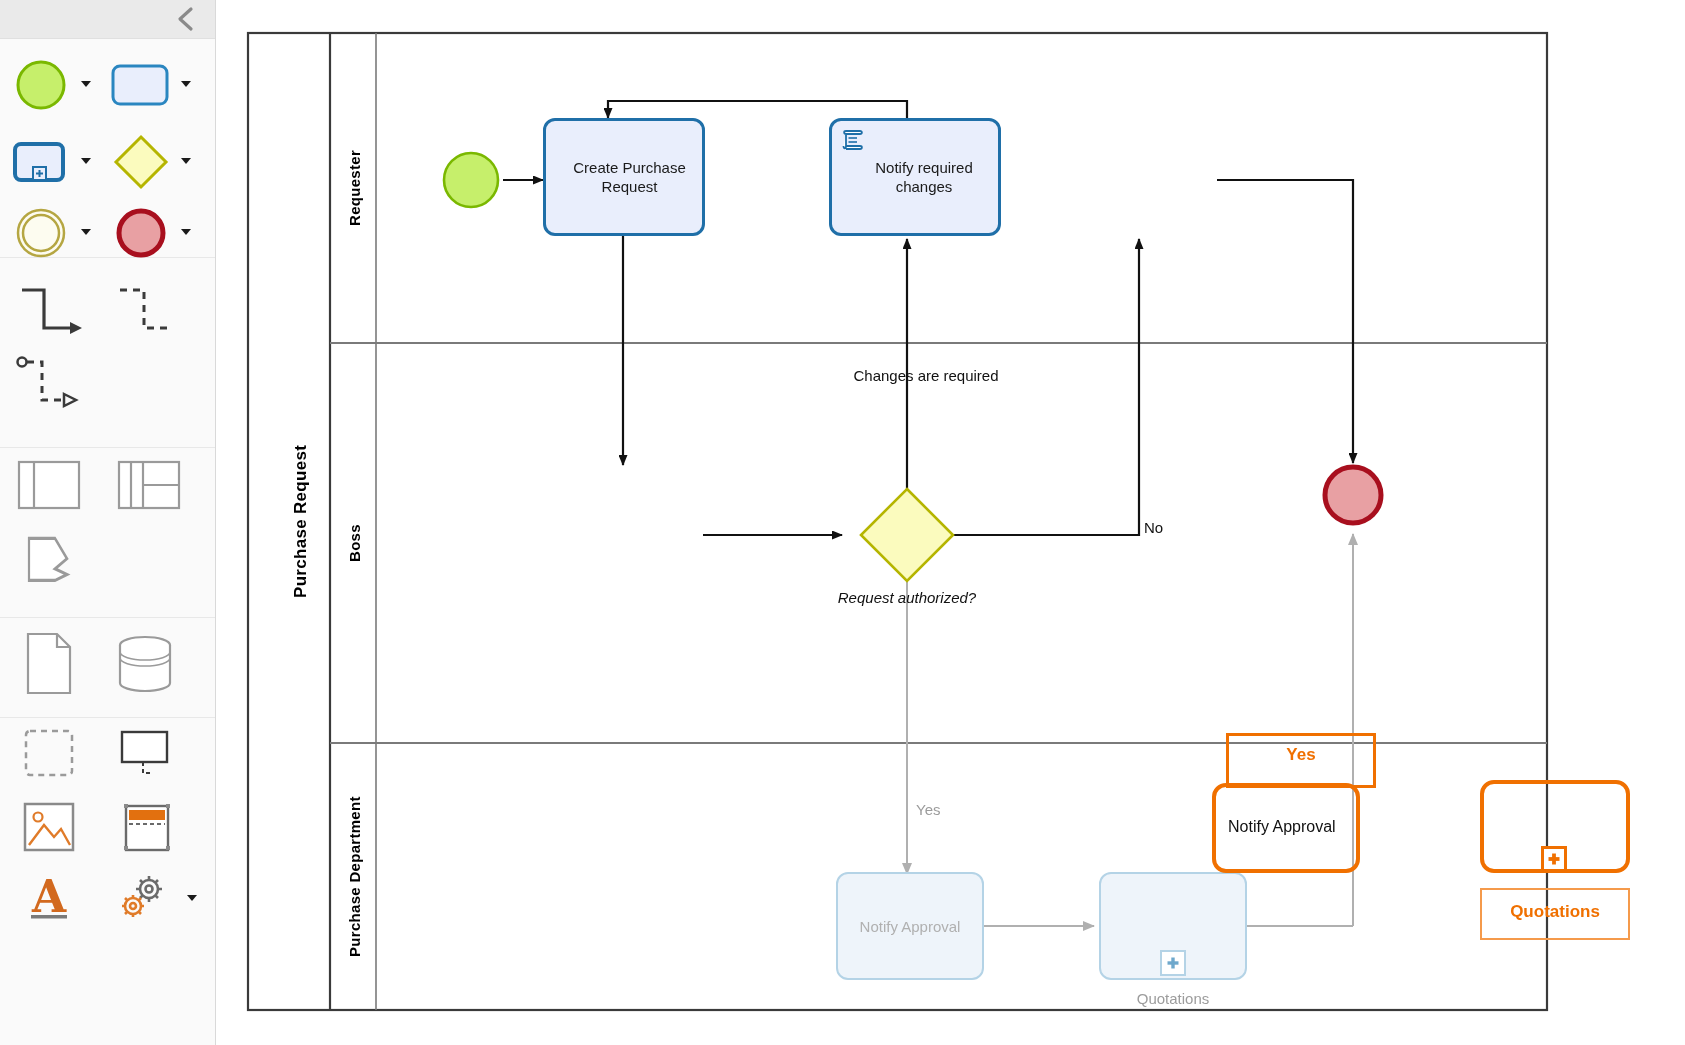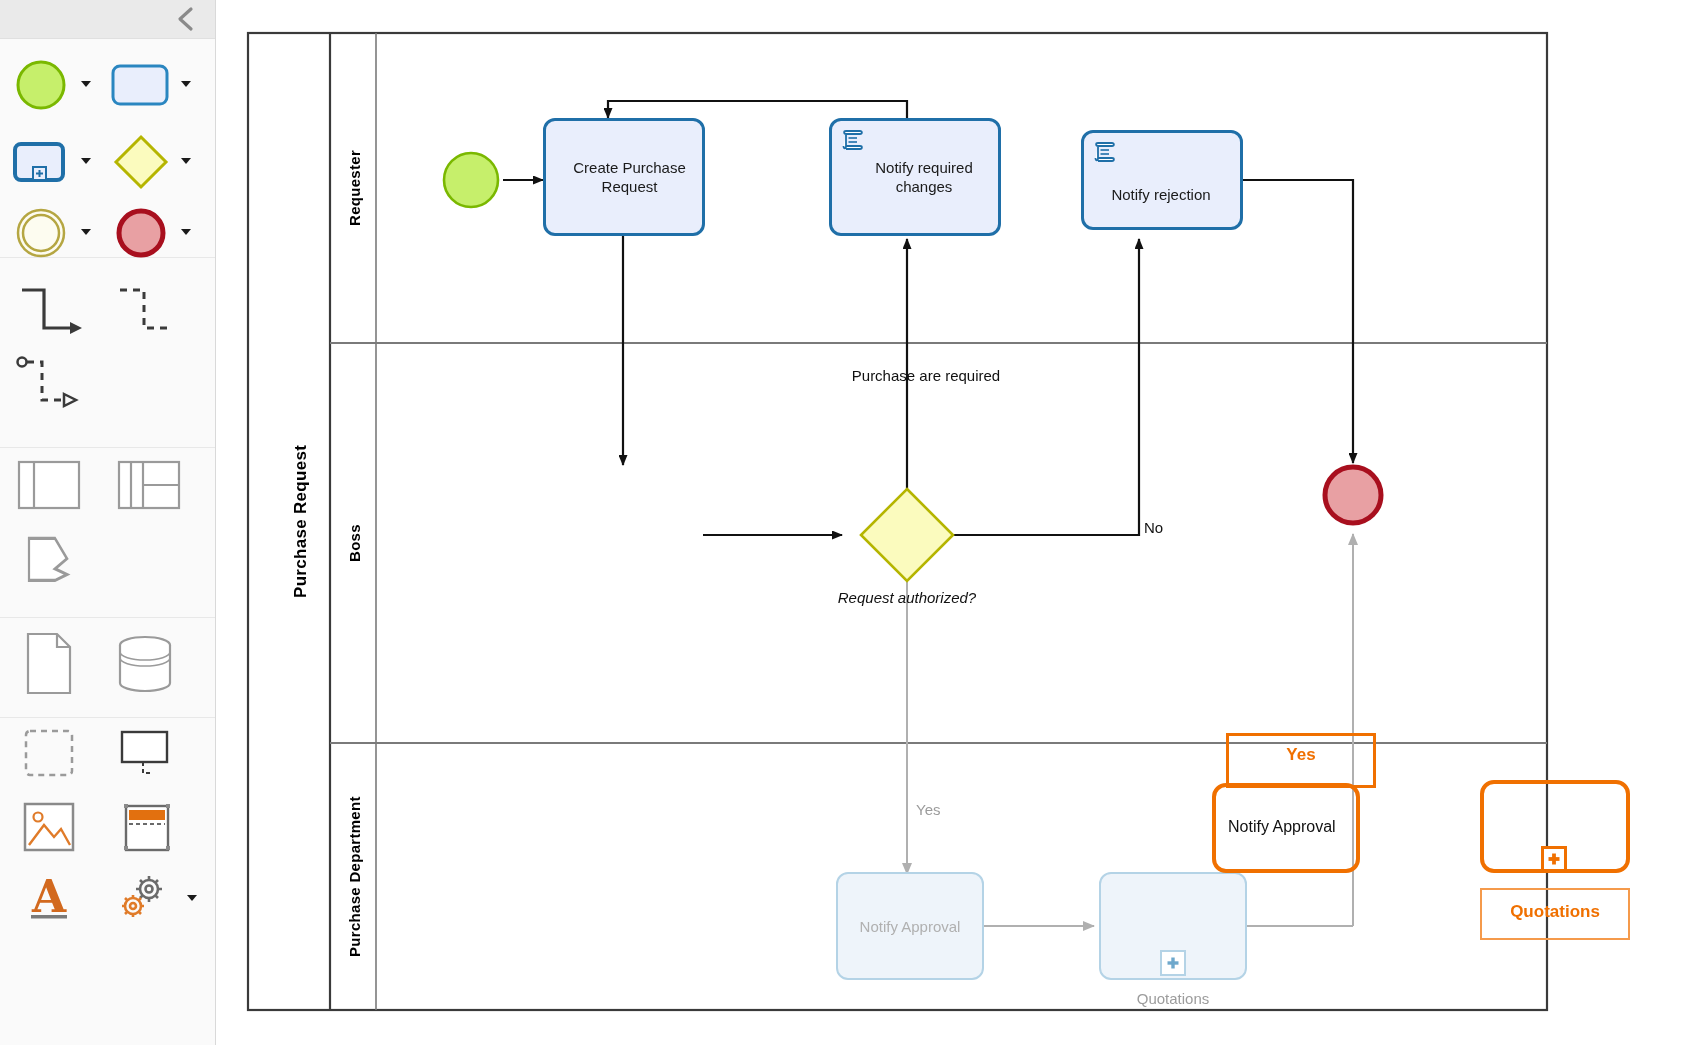--- a/index.html
+++ b/index.html
@@ -408,34 +408,24 @@
     <span class="script-icon">
       <svg width="24" height="22" viewBox="0 0 24 22">
         <path d="M5,2 C2.5,2 2.5,5 5,5 L19,5 C21.5,5 21.5,2 19,2 Z M5,5 L5,17 C5,20 2.5,20 2.5,17 M5,20 L19,20 C21.5,20 21.5,17 19,17 L5,17" fill="#ffffff" stroke="#1f6fa8" stroke-width="1.8" stroke-linejoin="round"></path>
         <line x1="7.5" y1="9" x2="16" y2="9" stroke="#1f6fa8" stroke-width="1.6"></line>
         <line x1="7.5" y1="13" x2="16" y2="13" stroke="#1f6fa8" stroke-width="1.6"></line>
       </svg>
     </span>
     <span class="lbl">Notify required changes</span>
   </div>
 
-  <div class="task script" style="left:865px;top:130px;width:162px;height:100px;">
-    <span class="script-icon">
-      <svg width="24" height="22" viewBox="0 0 24 22">
-        <path d="M5,2 C2.5,2 2.5,5 5,5 L19,5 C21.5,5 21.5,2 19,2 Z M5,5 L5,17 C5,20 2.5,20 2.5,17 M5,20 L19,20 C21.5,20 21.5,17 19,17 L5,17" fill="#ffffff" stroke="#1f6fa8" stroke-width="1.8" stroke-linejoin="round"></path>
-        <line x1="7.5" y1="9" x2="16" y2="9" stroke="#1f6fa8" stroke-width="1.6"></line>
-        <line x1="7.5" y1="13" x2="16" y2="13" stroke="#1f6fa8" stroke-width="1.6"></line>
-      </svg>
-    </span>
-    <span class="lbl" style="padding-left:4px;padding-top:28px;">Notify rejection</span>
-  </div>
 
 
   <div class="edge-label" style="left:680px;top:366px;width:180px;margin-left:-60px;white-space:normal;">
-    <span>Purchase are required</span>
+    <span>Changes are required</span>
   </div>
 
   <div class="edge-label" style="left:928px;top:518px;">
     <span>No</span>
   </div>
 
   <div class="edge-label" style="left:691px;top:588px;width:180px;margin-left:-90px;white-space:normal;font-style:italic;">
     <span>Request authorized?</span>
   </div>
 

